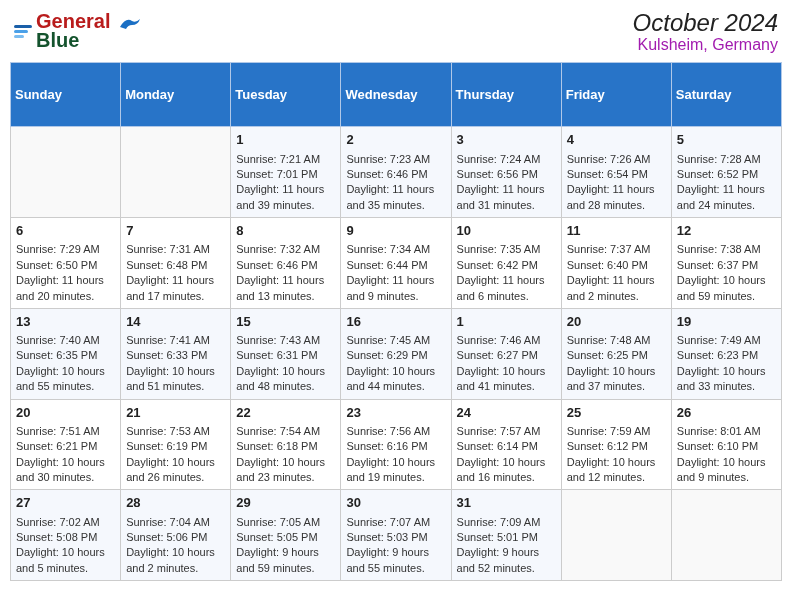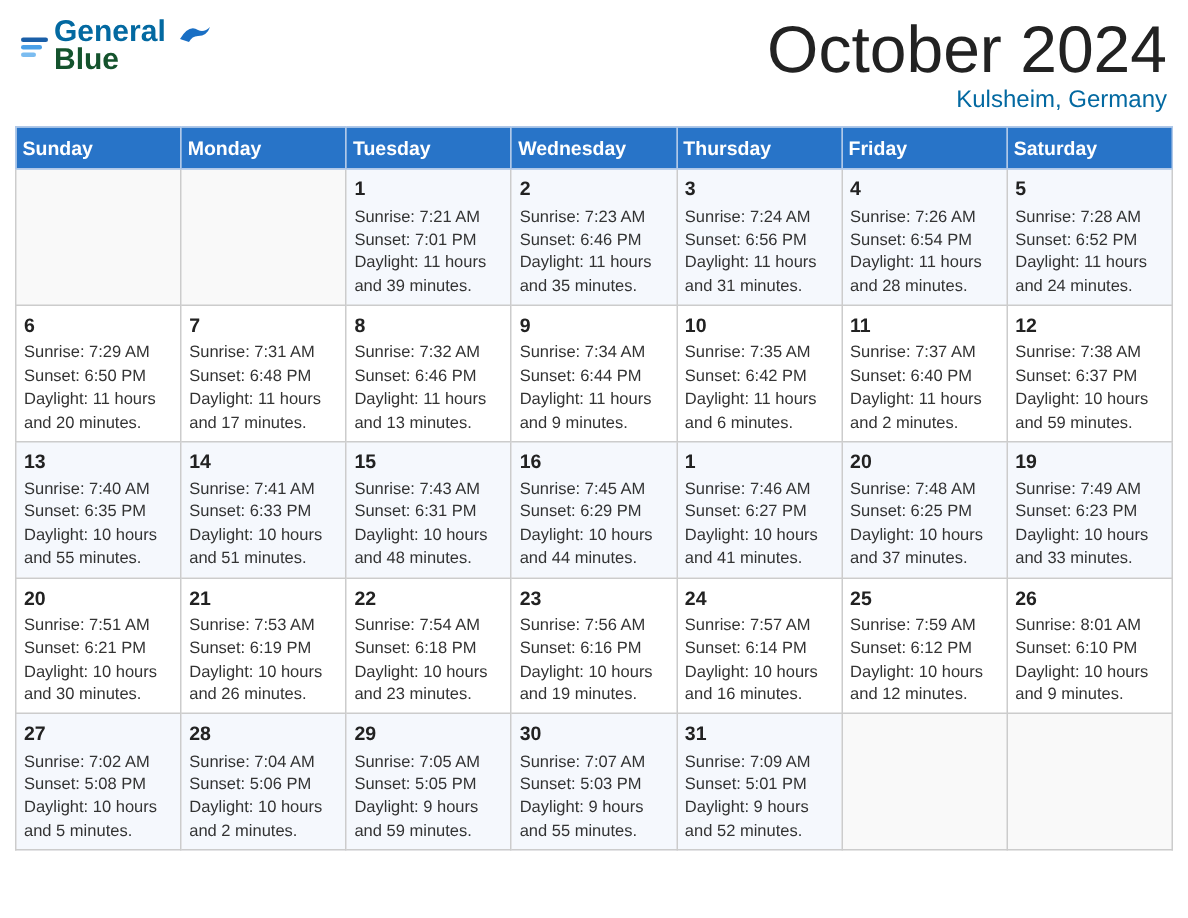--- a/index.html
+++ b/index.html
@@ -19,38 +19,39 @@
     }
     .logo {
       display: flex;
       flex-direction: column;
       align-items: flex-start;
     }
     .title-area {
       text-align: right;
     }
     .month-title {
-      font-size: 44px;
+      font-size: 24px;
       font-weight: normal;
       color: #222;
       line-height: 1.1;
+      font-style: italic;
     }
     .subtitle {
       font-size: 16px;
-      color: #0369a1;
+      color: #a21caf;
     }
     .calendar {
       width: 100%;
       border-collapse: collapse;
       font-size: 11px;
     }
     .calendar thead tr th {
       background-color: #2874c8;
       color: #fff;
-      padding: 6px 4px;
+      padding: 24px 4px;
       text-align: left;
       font-size: 13px;
       font-weight: bold;
       border: 1px solid #b0c8e8;
     }
     .calendar tbody tr td {
       border: 1px solid #ccc;
       vertical-align: top;
       padding: 4px 5px;
       width: 110px;
@@ -101,21 +102,21 @@
 
 <div class="header-area">
   <div class="logo">
     <div class="logo-wrapper">
       <div class="logo-lines">
         <div class="logo-line" style="width:18px;"></div>
         <div class="logo-line" style="width:14px; background:#4aa0e8;"></div>
         <div class="logo-line" style="width:10px; background:#7bbcf0;"></div>
       </div>
       <div>
-        <div style="font-size:20px; font-weight:bold; color:#0369a1; line-height:1.15;">
+        <div style="font-size:20px; font-weight:bold; color:#b91c1c; line-height:1.15;">
           General
           <svg style="display:inline-block; vertical-align:middle; margin-left:2px;" width="22" height="16" viewBox="0 0 22 16">
             <path d="M2 12 Q8 2 14 6 Q18 8 22 4 Q20 10 14 10 Q10 10 8 14 Z" fill="#1a6fc4"></path>
           </svg>
         </div>
         <div style="font-size:20px; font-weight:bold; color:#14532d; line-height:1.15; margin-top:-4px;">Blue</div>
       </div>
     </div>
   </div>
   <div class="title-area">

